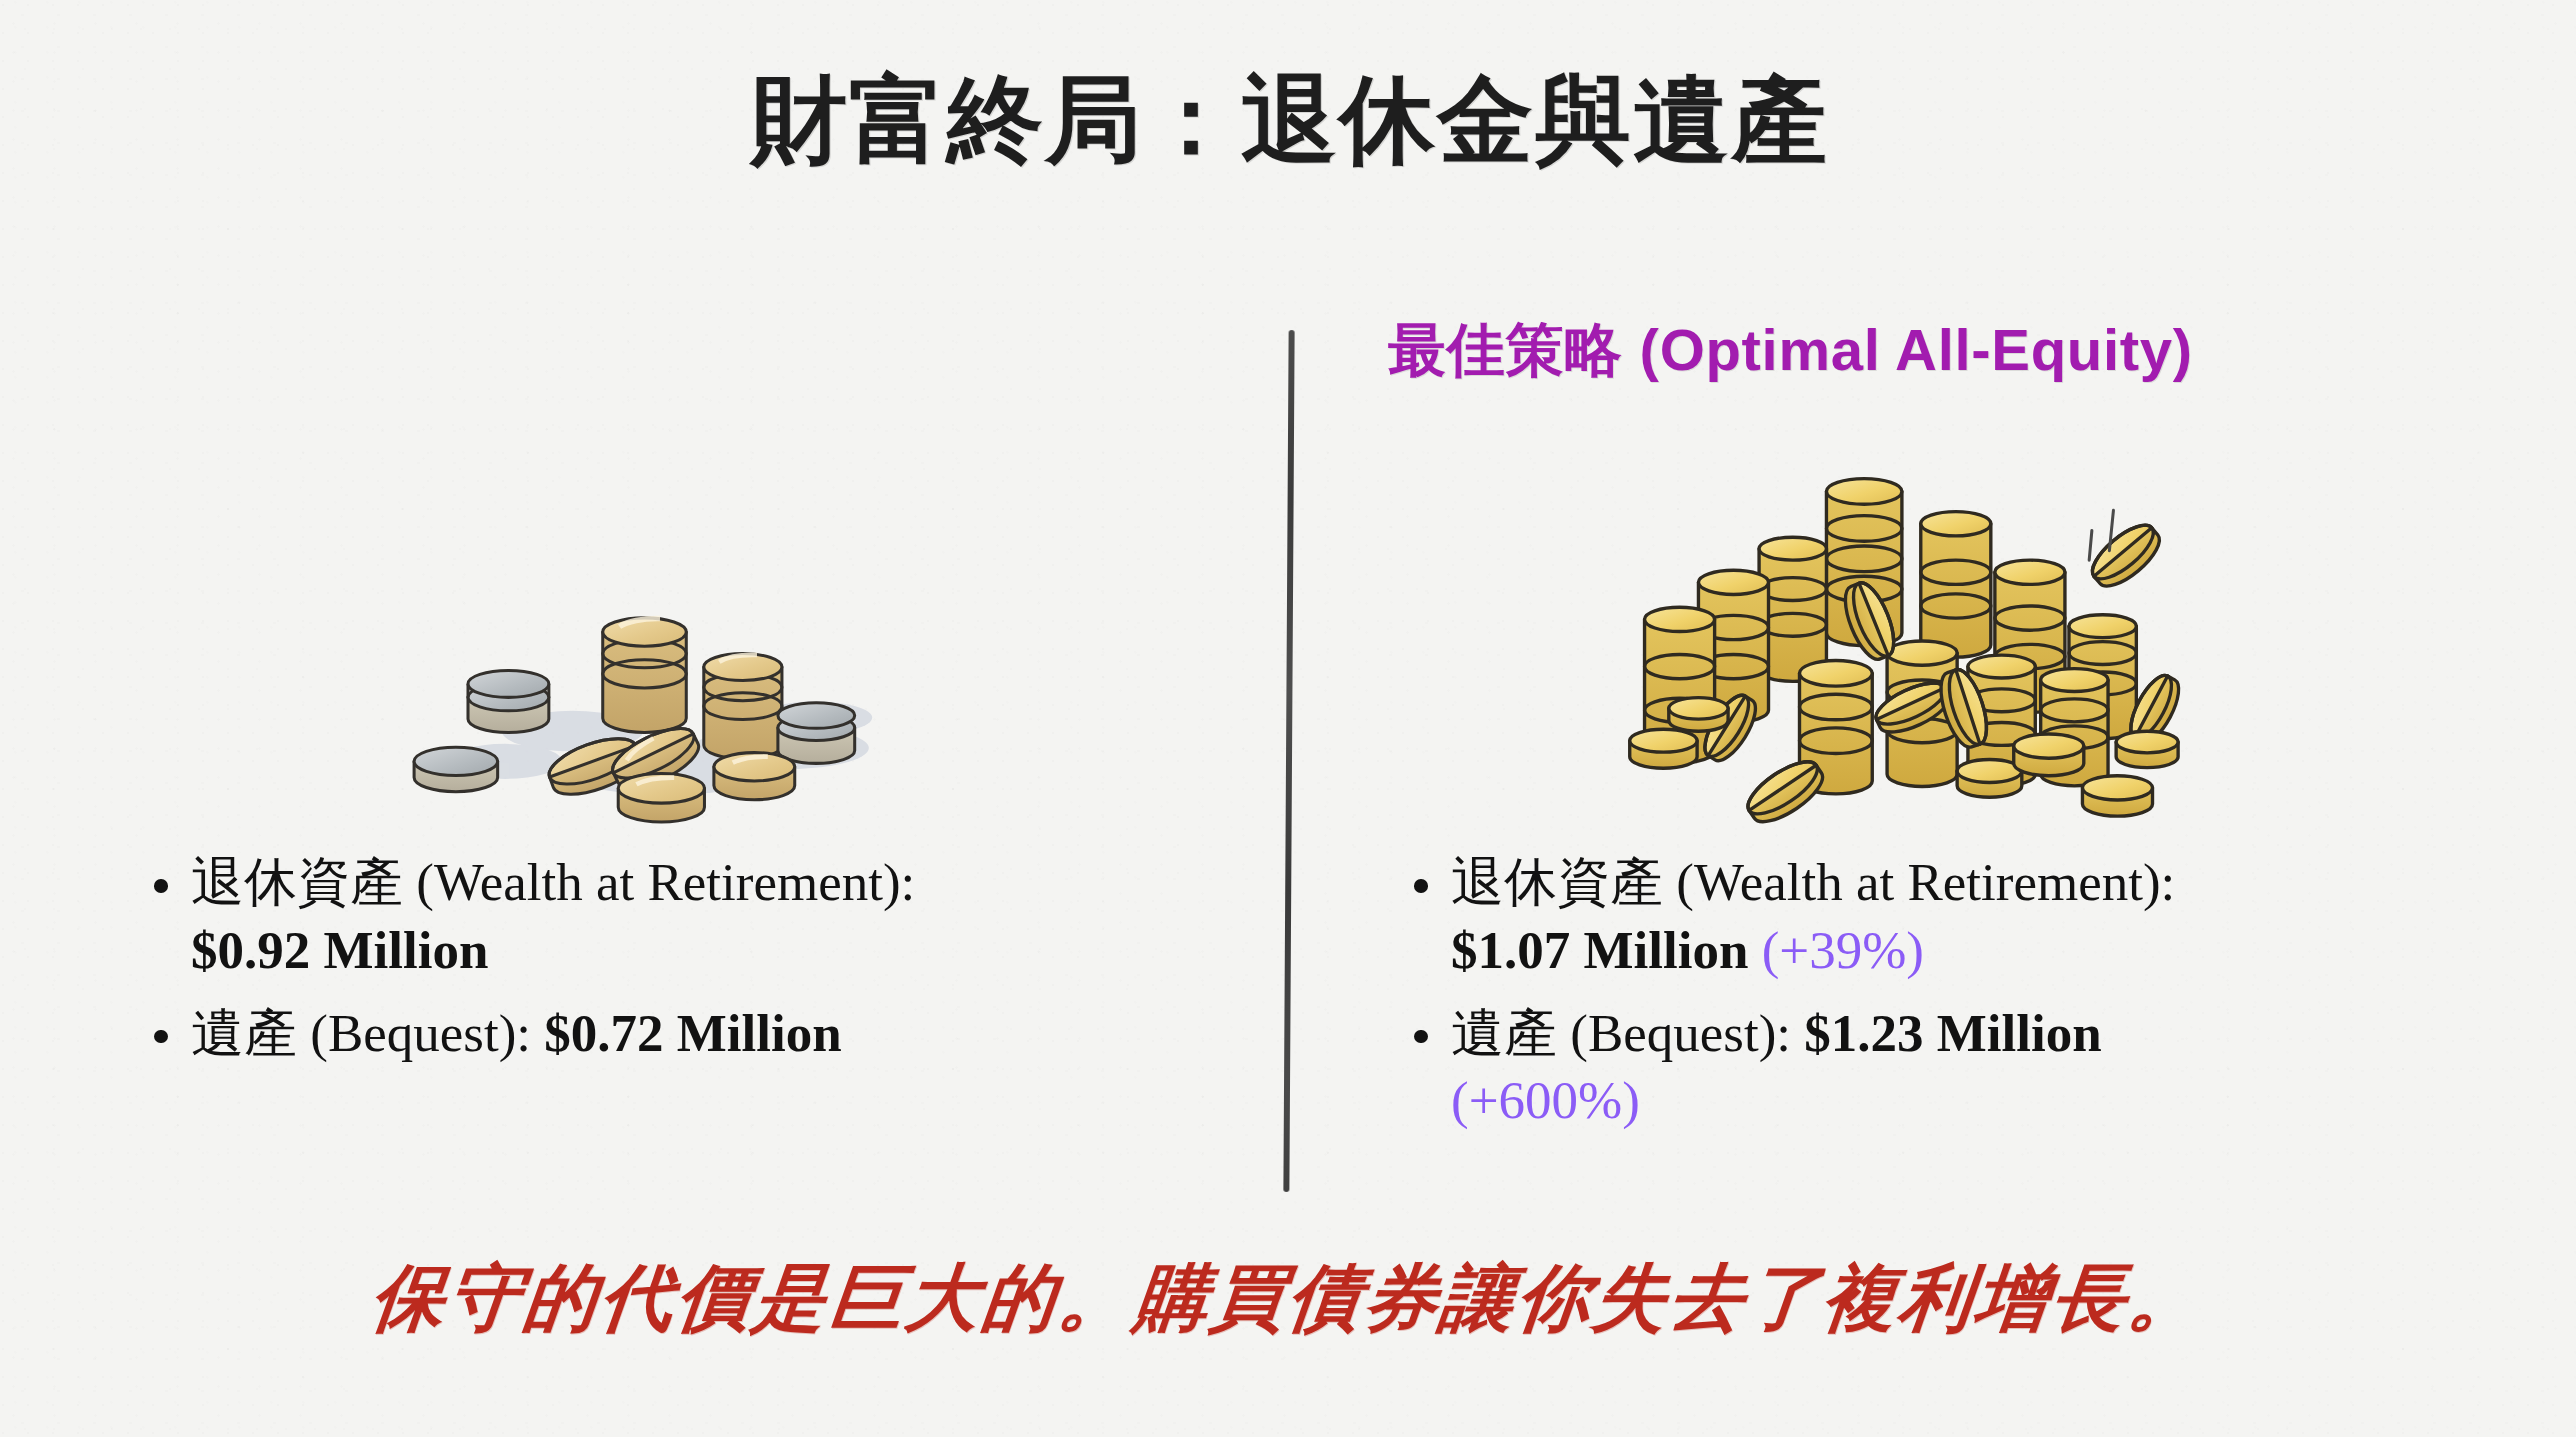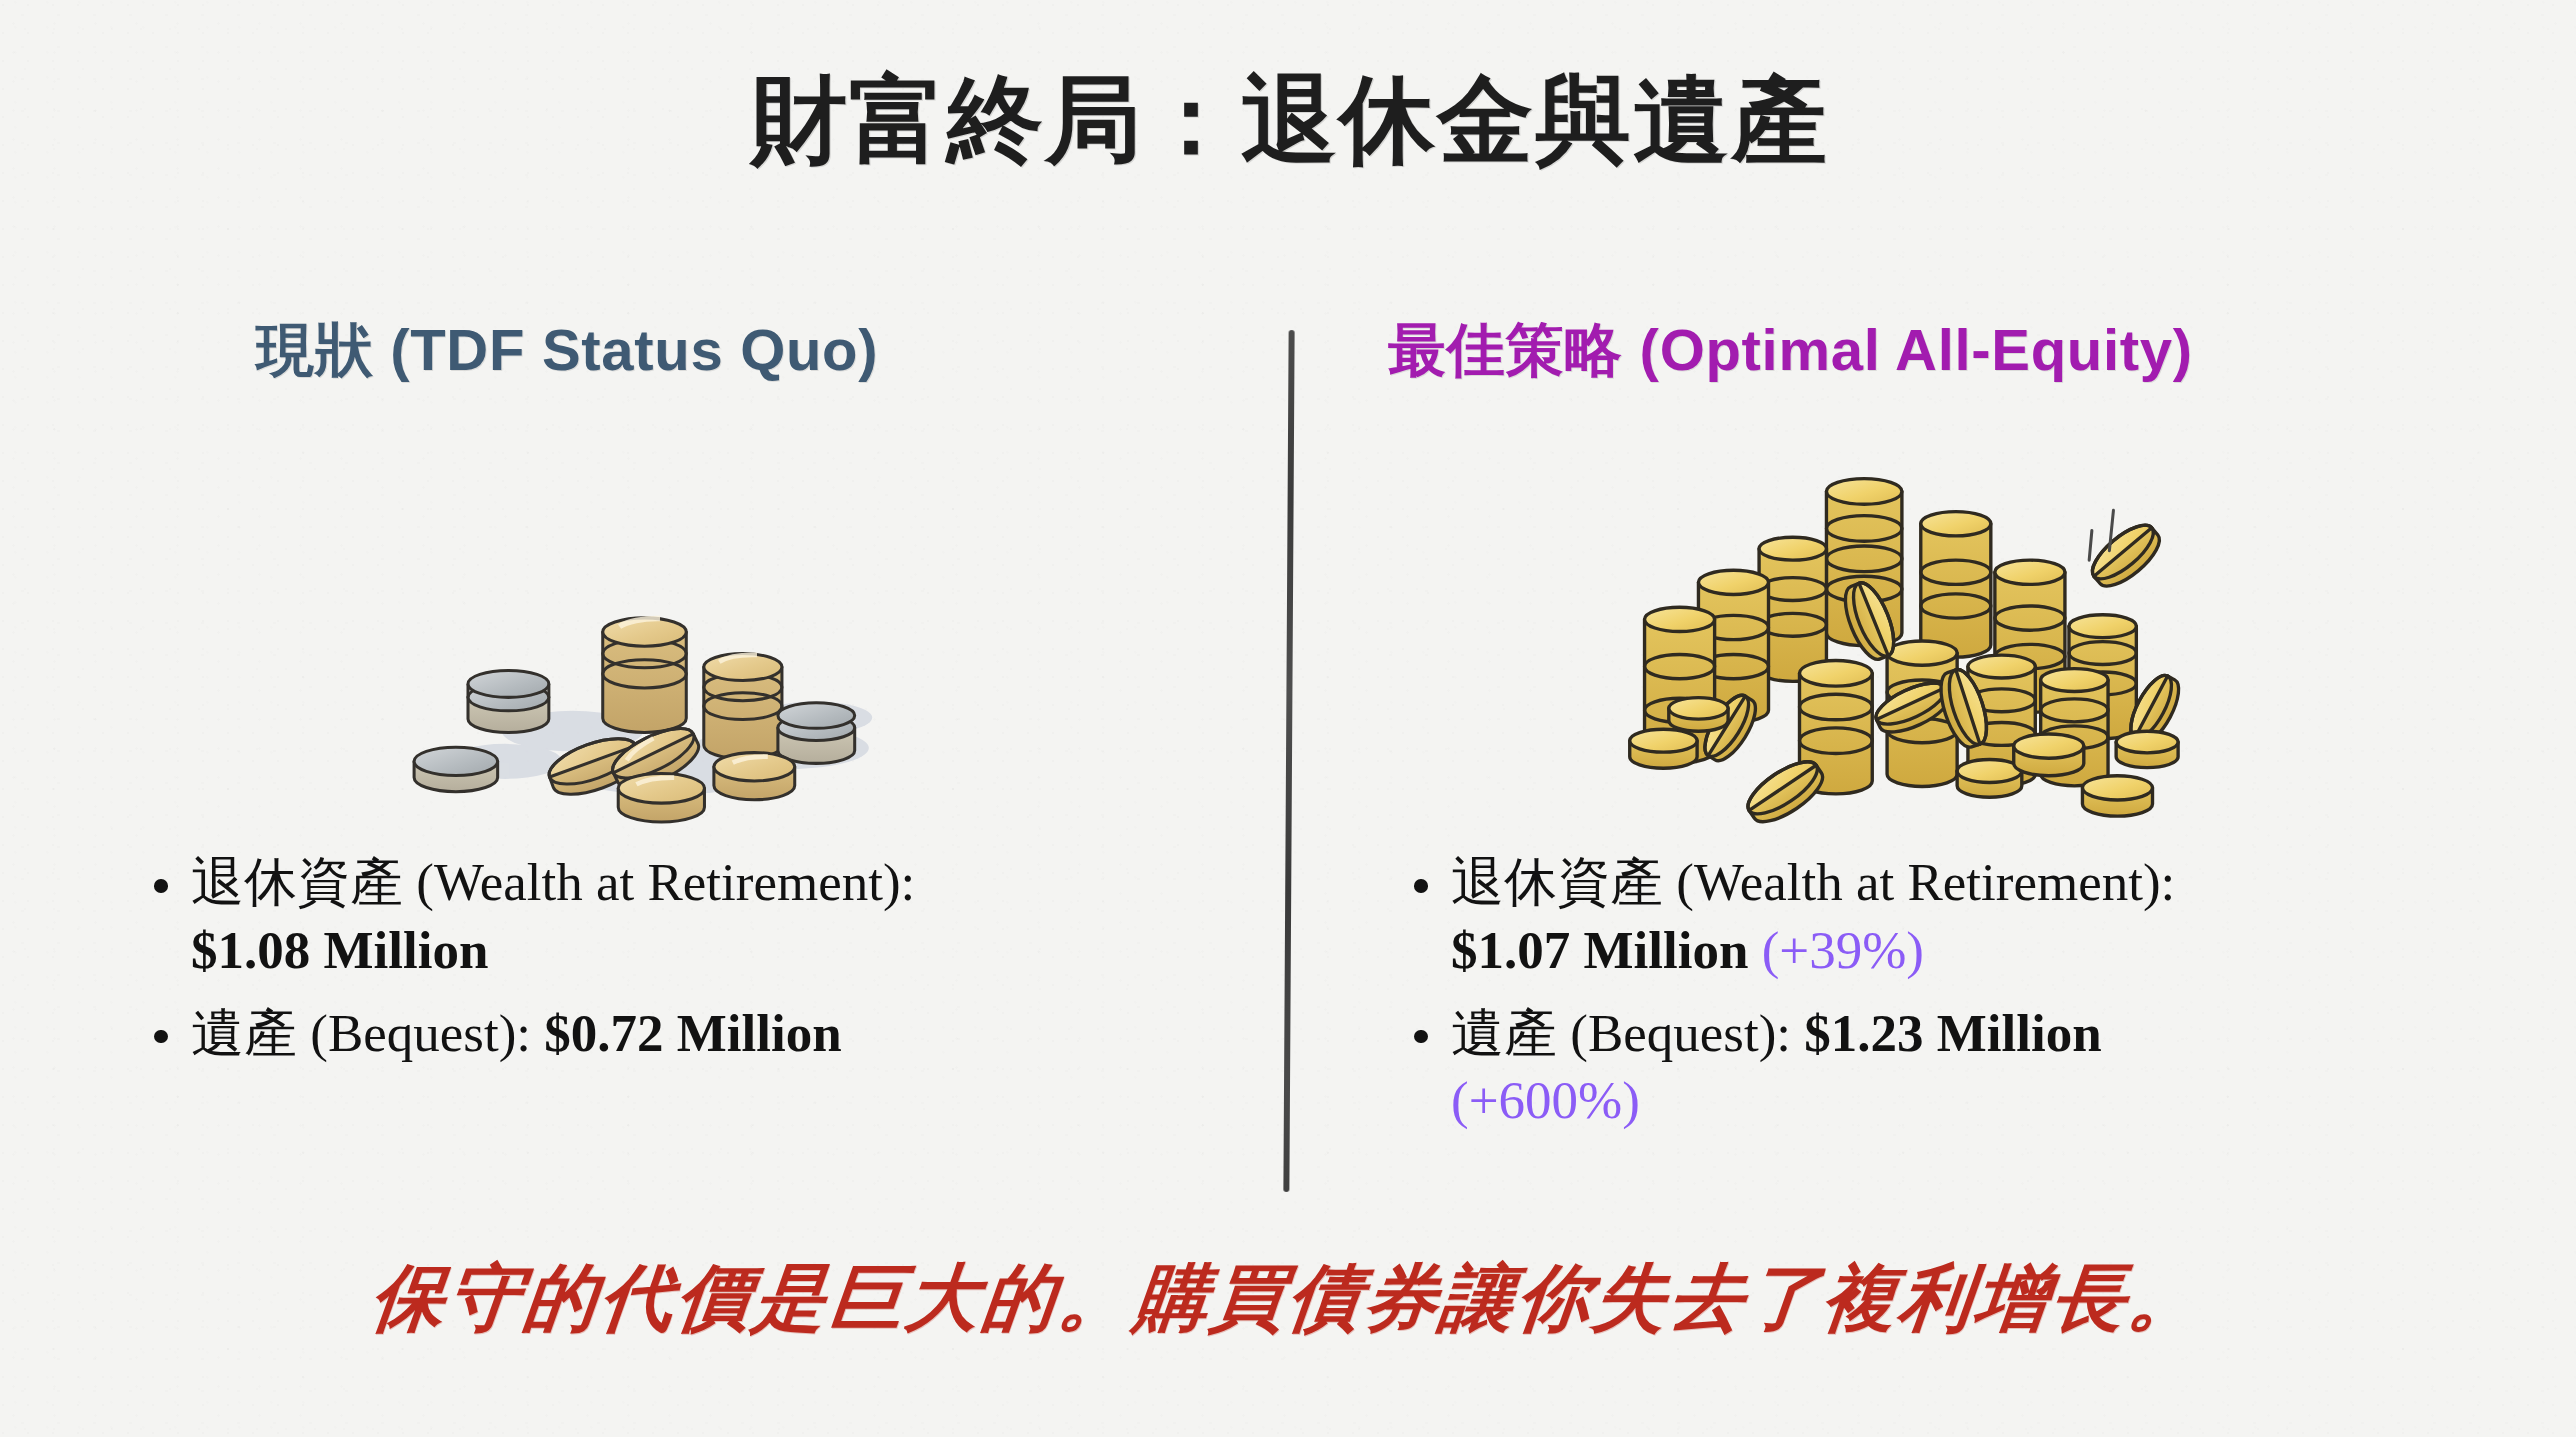--- a/index.html
+++ b/index.html
@@ -137,23 +137,20 @@
 </style>
 </head>
 <body>
 
 <div id="slide">
 
   <div id="title">財富終局：退休金與遺產</div>
 
   <div id="divider"></div>
 
-  <div class="col" id="col-left">
-    <div class="col-heading">現狀 (TDF Status Quo)</div>
-  </div>
 
   <div class="art" id="art-left">
     <svg viewBox="0 0 760 400" width="512" height="270" xmlns="http://www.w3.org/2000/svg">
       <defs>
         <linearGradient id="goldTopS" x1="0" y1="0" x2="1" y2="1">
           <stop offset="0%" stop-color="#f0dcaa"></stop>
           <stop offset="55%" stop-color="#e4c98b"></stop>
           <stop offset="100%" stop-color="#d9bb78"></stop>
         </linearGradient>
         <linearGradient id="goldSideS" x1="0" y1="0" x2="0" y2="1">
@@ -240,21 +237,21 @@
           <path d="M488 302 a60 21 0 0 1 52 -9" fill="none" stroke="#fdf4dd" stroke-width="7" opacity="0.8"></path>
         </g>
       </g>
     </svg>
   </div>
 
   <ul class="bullets" id="bullets-left">
     <li>
       <span>退休資產 (Wealth at Retirement):</span>
       <br>
-      <b>$1.08 Million</b>
+      <b>$0.92 Million</b>
     </li>
     <li>
       <span>遺產 (Bequest):</span>
       <b>$0.72 Million</b>
     </li>
   </ul>
 
   <div class="col" id="col-right">
     <div class="col-heading">最佳策略 (Optimal All-Equity)</div>
   </div>

